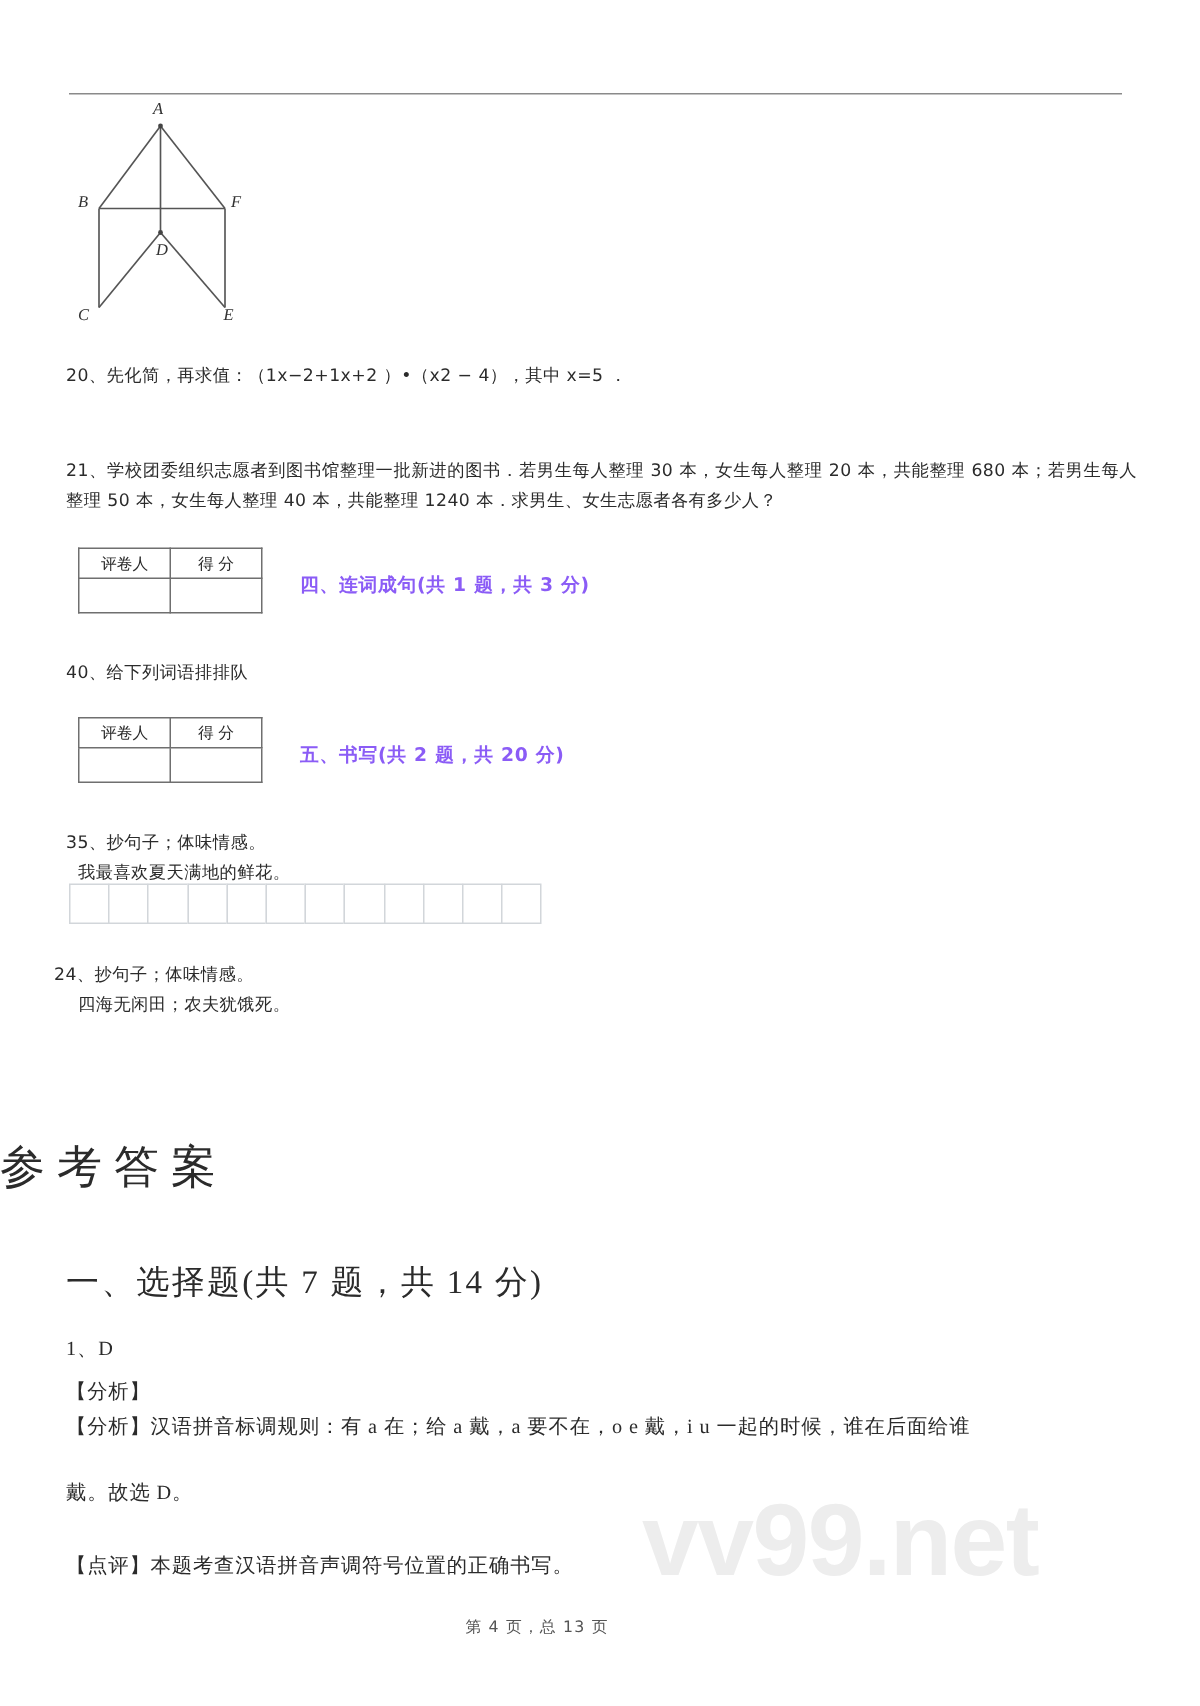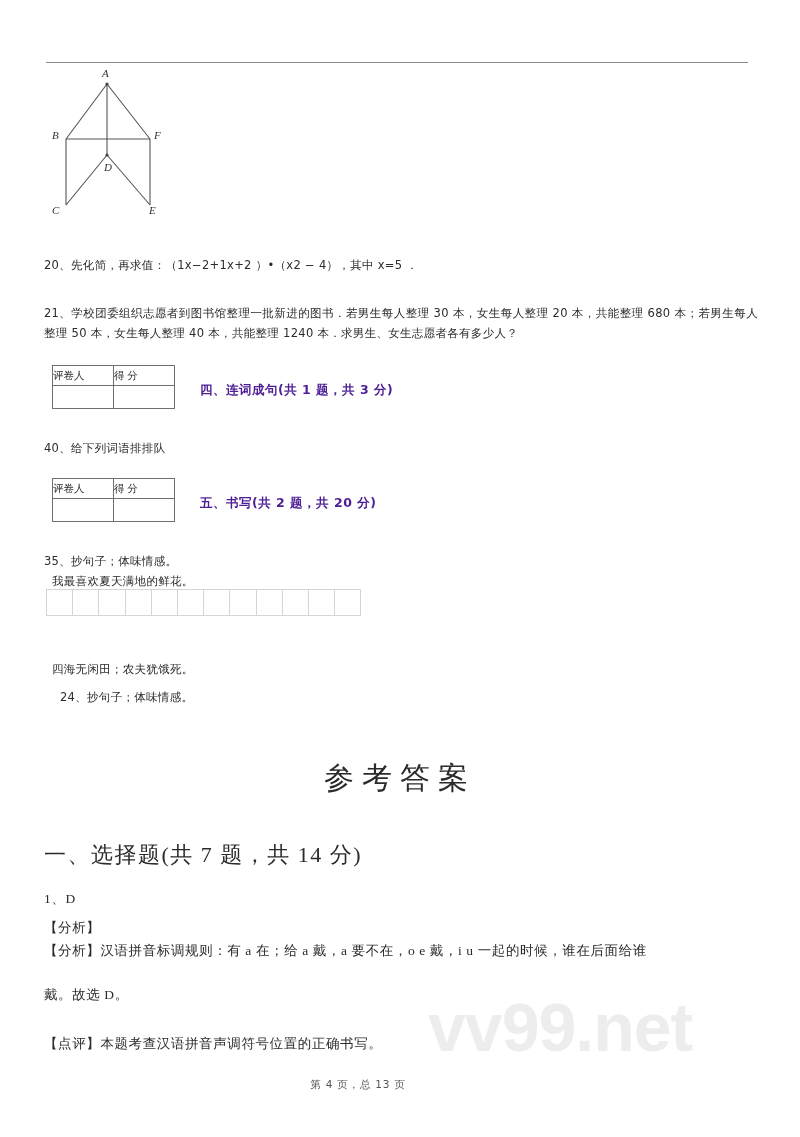--- a/index.html
+++ b/index.html
@@ -64,53 +64,54 @@
 
   
   .qtext {
     position: absolute;
     font-family: "DejaVu Sans", "Liberation Sans", sans-serif;
     font-size: 11.5px;
     line-height: 20px;
     color: #2b2b2b;
     letter-spacing: 0.3px;
   }
-  .q20 { left: 44px; top: 240px; width: 430px; margin-top: 15px; }
+  .q20 { left: 44px; top: 240px; width: 430px; }
   .q21 { left: 44px; top: 303px; width: 714px; text-align: justify; }
   .q22 { left: 44px; top: 438px; width: 400px; }
   .q23 { left: 44px; top: 551px; width: 400px; }
   .q23b { left: 52px; top: 571px; width: 400px; }
-  .q24 { left: 60px; top: 639px; width: 400px; margin-top: 48px; }
+  .q24 { left: 36px; top: 639px; width: 400px; }
   .q24b { left: 52px; top: 659px; width: 400px; }
 
   
   .score-box {
     position: absolute;
     border-collapse: collapse;
   }
   .score-box td {
     border: 1px solid #6f6f6f;
     width: 60px;
     height: 19px;
-    font-family: Liberation Serif, serif;
+    text-align: center;
+    font-family: Liberation Sans, sans-serif;
     font-size: 10.5px;
     color: #2b2b2b;
     padding: 0;
   }
   .score-box td.blank { height: 22px; }
   .box1 { left: 52px; top: 365px; }
   .box2 { left: 52px; top: 478px; }
 
   
   .sec-head {
     position: absolute;
     font-family: "DejaVu Sans", "Liberation Sans", sans-serif;
     font-size: 12.5px;
     font-weight: 700;
-    color: #4c1d95;
+    color: #8b5cf6;
     letter-spacing: 0.5px;
   }
   .sec4 { left: 200px; top: 382px; }
   .sec5 { left: 200px; top: 495px; }
 
   
   .write-grid {
     position: absolute;
     left: 46px;
     top: 589px;
@@ -123,21 +124,20 @@
     margin-right: -1px;
     background: #ffffff;
   }
 
   
   .answers-title {
     position: absolute;
     left: 0;
     top: 758px;
     width: 800px;
-    text-align: center;
     font-family: "Liberation Serif", "DejaVu Serif", serif;
     font-size: 30px;
     letter-spacing: 8px;
     color: #2b2b2b;
   }
 
   
   .ans-sec-title {
     position: absolute;
     left: 44px;

